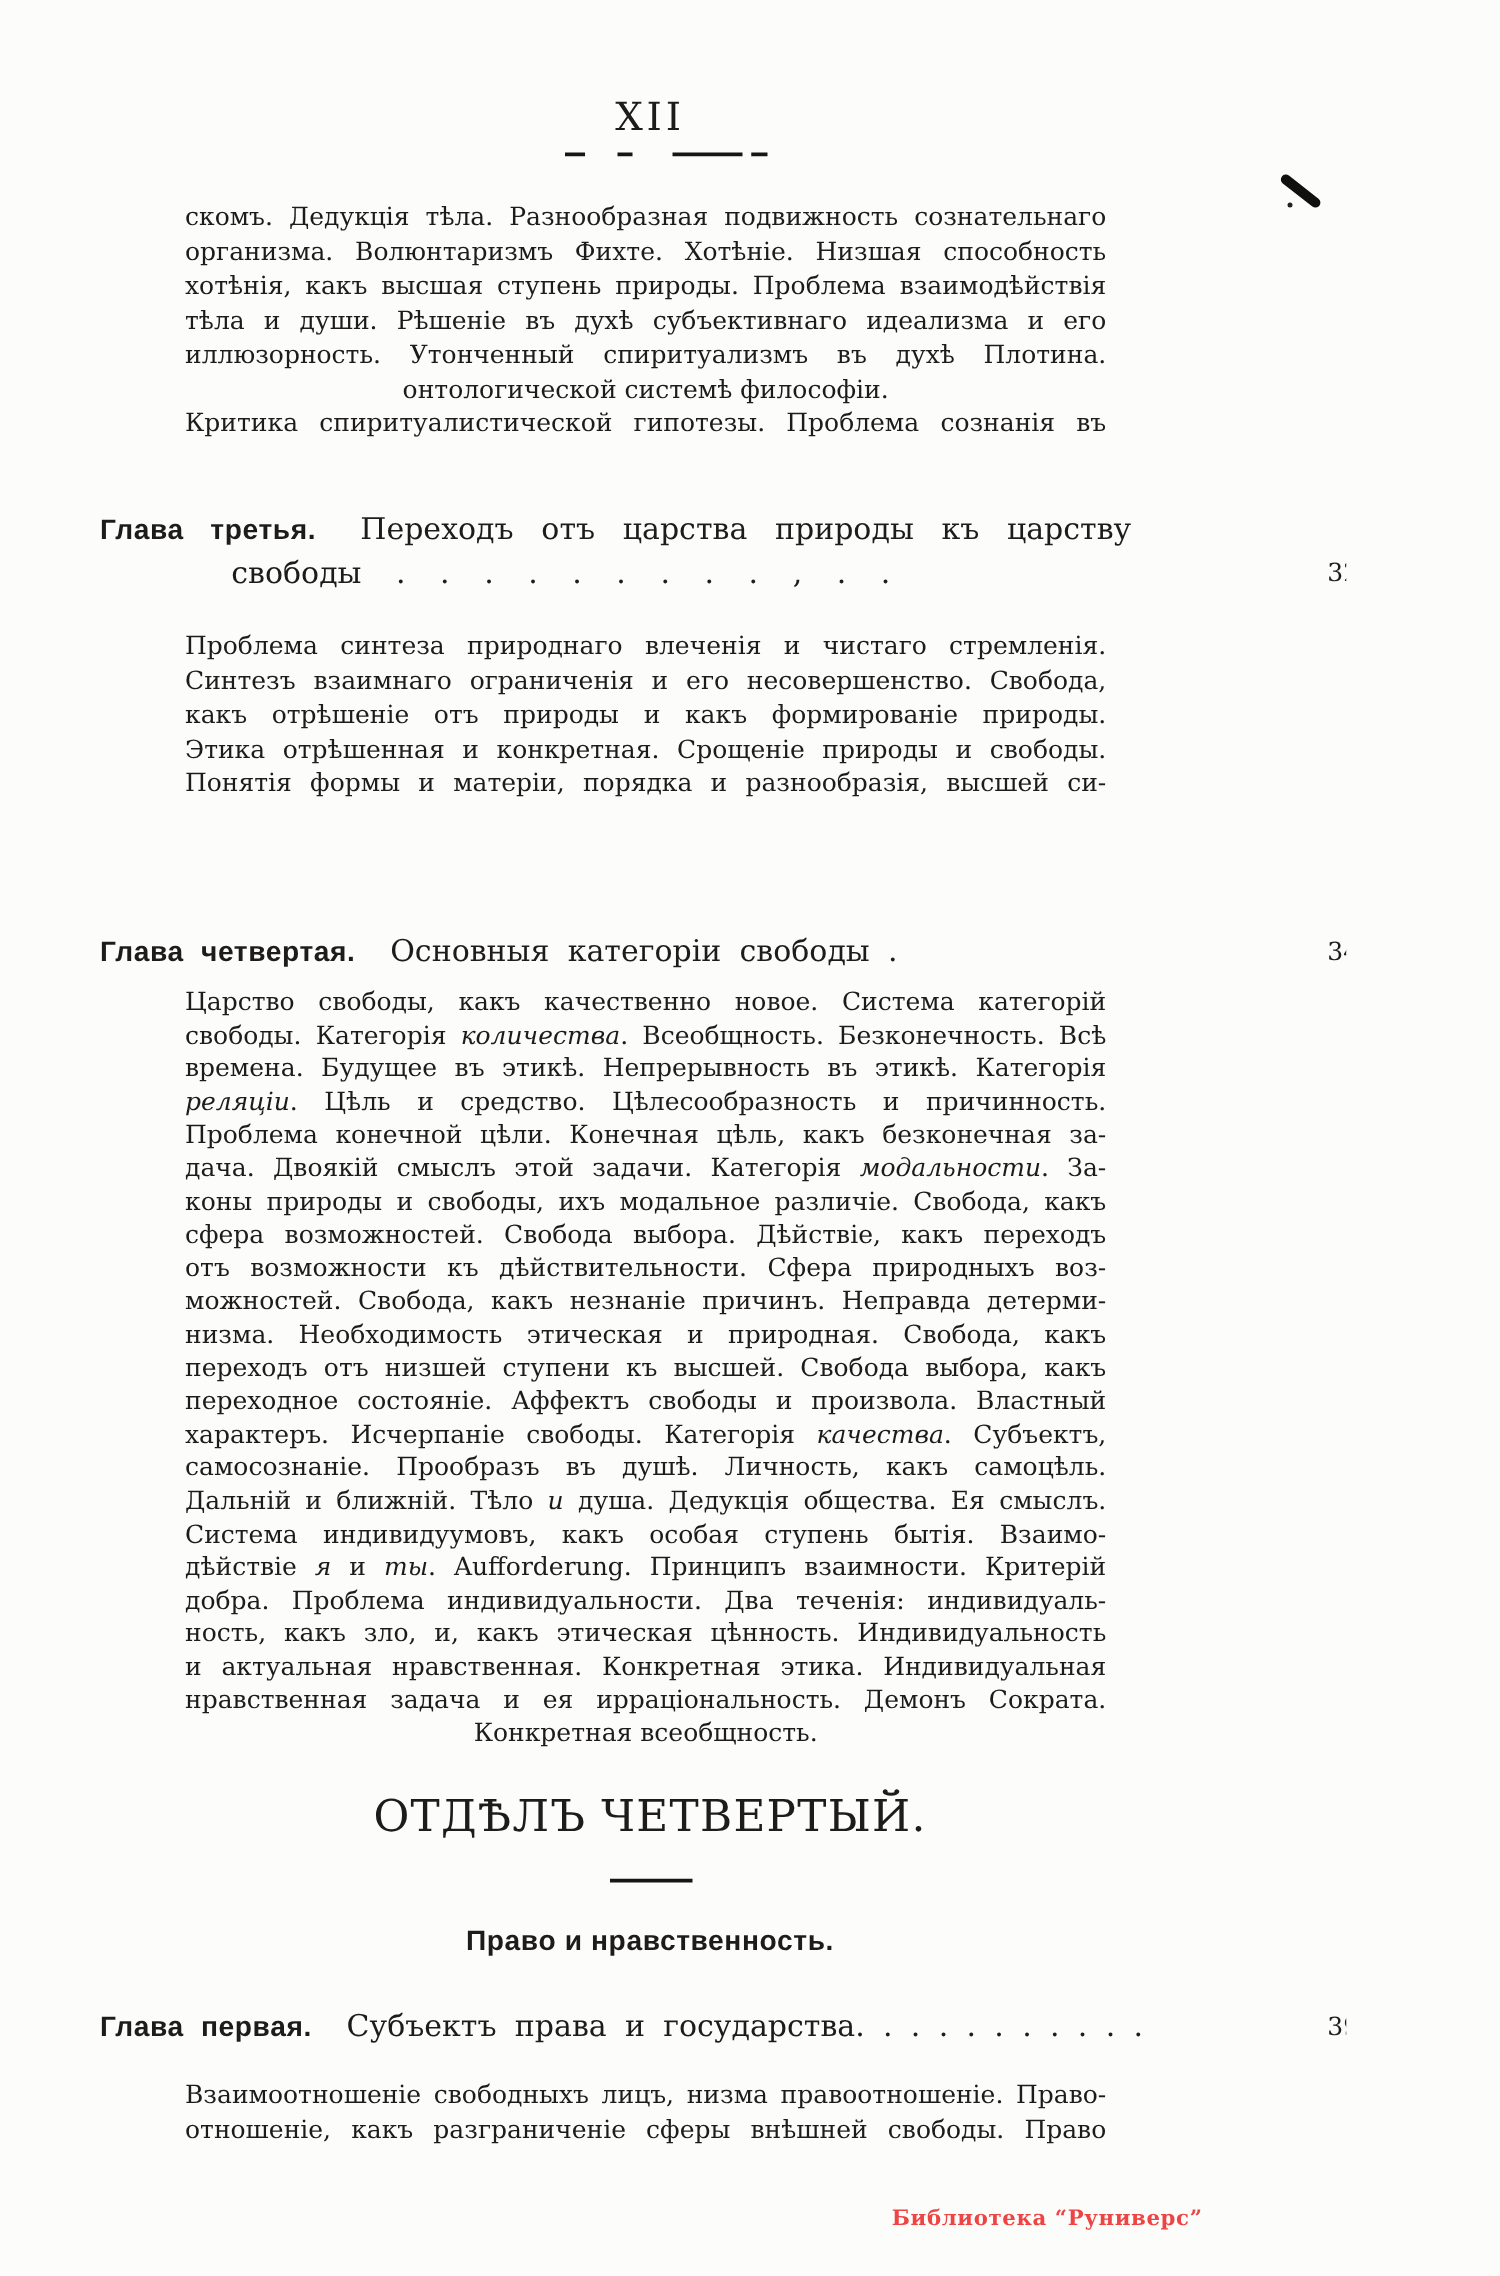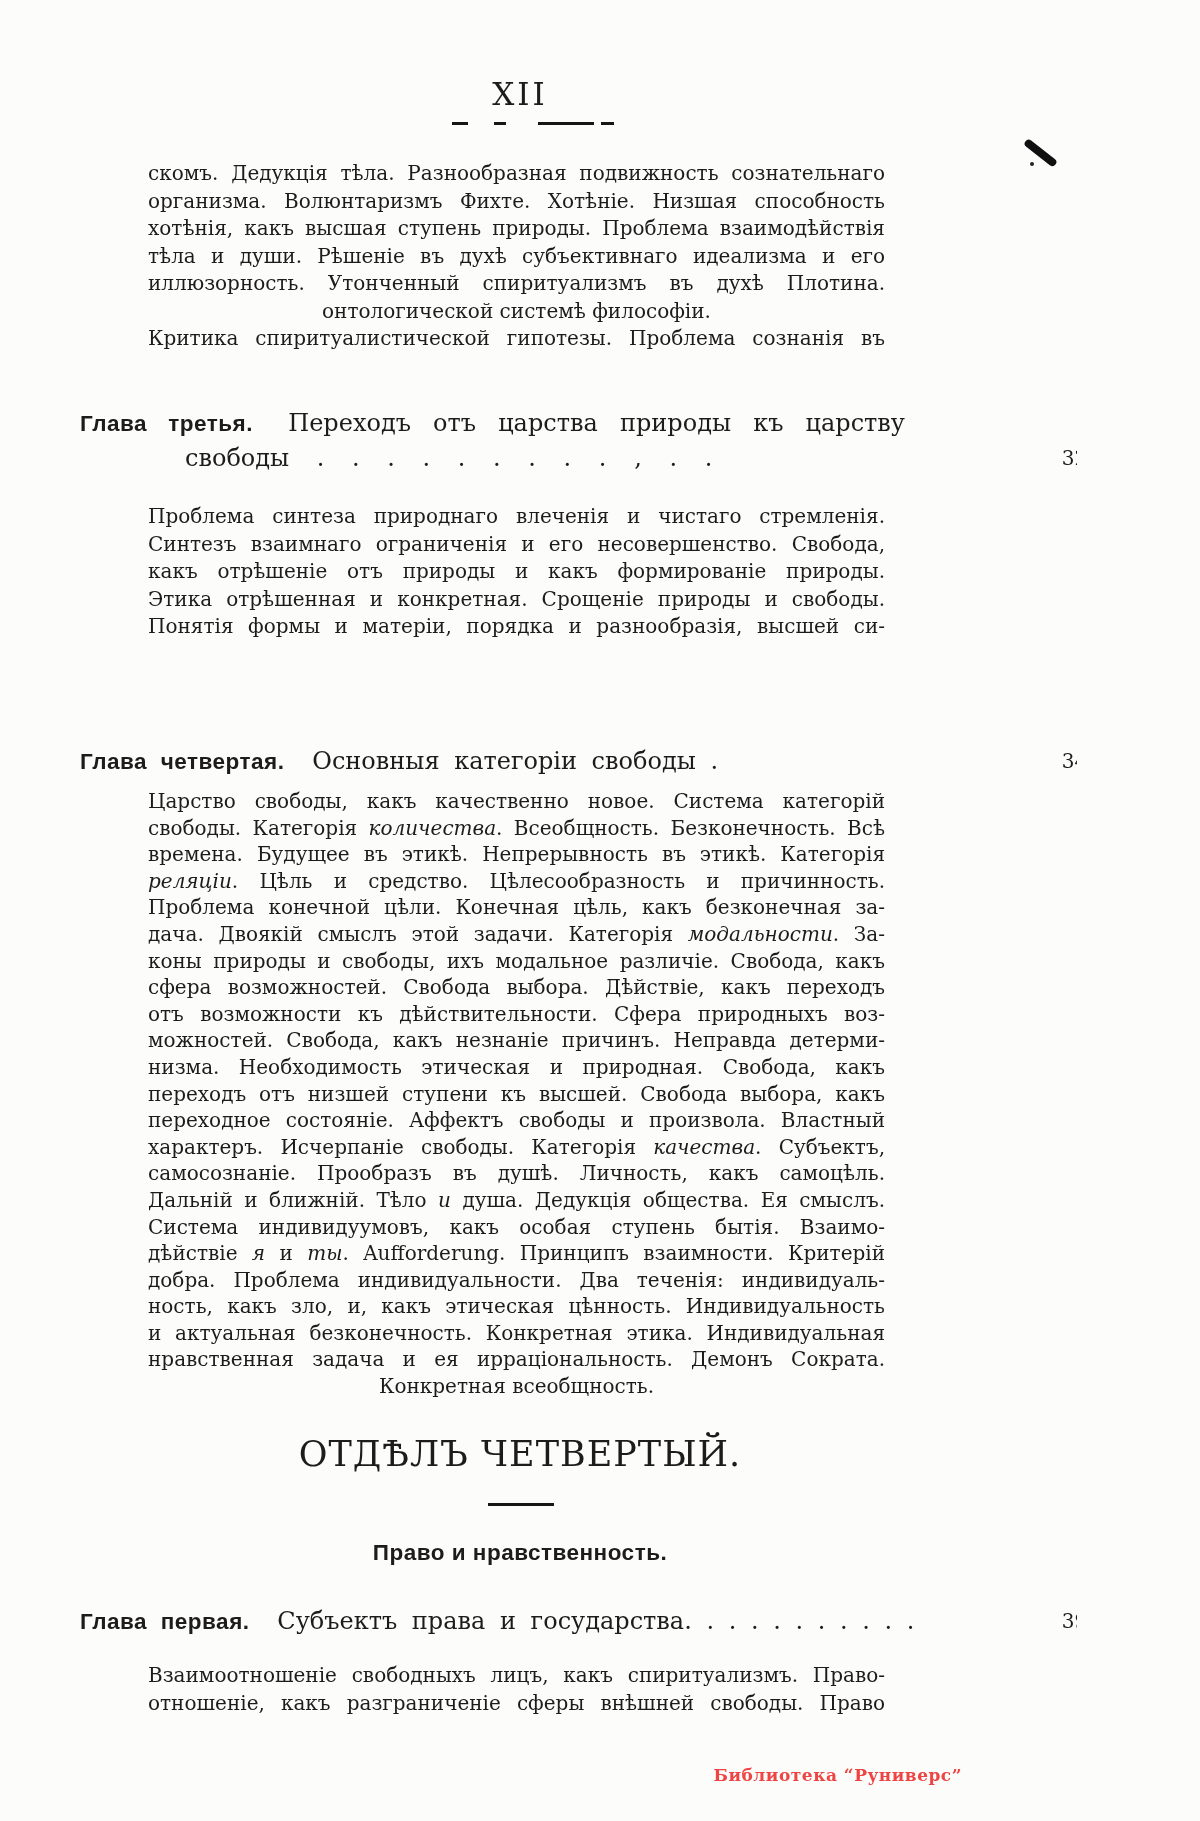--- a/index.html
+++ b/index.html
@@ -105,32 +105,32 @@
         <div class="ln">низма. Необходимость этическая и природная. Свобода, какъ</div>
         <div class="ln">переходъ отъ низшей ступени къ высшей. Свобода выбора, какъ</div>
         <div class="ln">переходное состояніе. Аффектъ свободы и произвола. Властный</div>
         <div class="ln"><span>характеръ. Исчерпаніе свободы. Категорія </span><span class="it">качества</span><span>. Субъектъ,</span></div>
         <div class="ln">самосознаніе. Прообразъ въ душѣ. Личность, какъ самоцѣль.</div>
         <div class="ln"><span>Дальній и ближній. Тѣло </span><span class="it">и</span><span> душа. Дедукція общества. Ея смыслъ.</span></div>
         <div class="ln">Система индивидуумовъ, какъ особая ступень бытія. Взаимо-</div>
         <div class="ln"><span>дѣйствіе </span><span class="it">я</span><span> и </span><span class="it">ты</span><span>. Aufforderung. Принципъ взаимности. Критерій</span></div>
         <div class="ln">добра. Проблема индивидуальности. Два теченія: индивидуаль-</div>
         <div class="ln">ность, какъ зло, и, какъ этическая цѣнность. Индивидуальность</div>
-        <div class="ln">и актуальная безконечность. Конкретная этика. Индивидуальная</div>
+        <div class="ln">и актуальная нравственная. Конкретная этика. Индивидуальная</div>
         <div class="ln">нравственная задача и ея ирраціональность. Демонъ Сократа.</div>
         <div class="ln center">Конкретная всеобщность.</div>
       </div>
       <div class="section-title b6">ОТДѢЛЪ ЧЕТВЕРТЫЙ.</div>
       <div class="rule b7"></div>
       <div class="subtitle b8">Право и нравственность.</div>
       <div class="chapter b9">
         <div class="l1"><span class="label">Глава первая. </span><span>Субъектъ права и государства. . . . . . . . . . .</span></div>
         <span class="pagenum">395</span>
       </div>
       <div class="summary b10">
-        <div class="ln">Взаимоотношеніе свободныхъ лицъ, какъ спиритуализмъ. Право-</div>
+        <div class="ln">Взаимоотношеніе свободныхъ лицъ, низма правоотношеніе. Право-</div>
         <div class="ln">отношеніе, какъ разграниченіе сферы внѣшней свободы. Право</div>
       </div>
     </div>
   <div class="ink"></div>
   <div class="ink-dot"></div>
   <div class="footer">Библиотека “Руниверс”</div>
 </div>
 
 </body></html>

